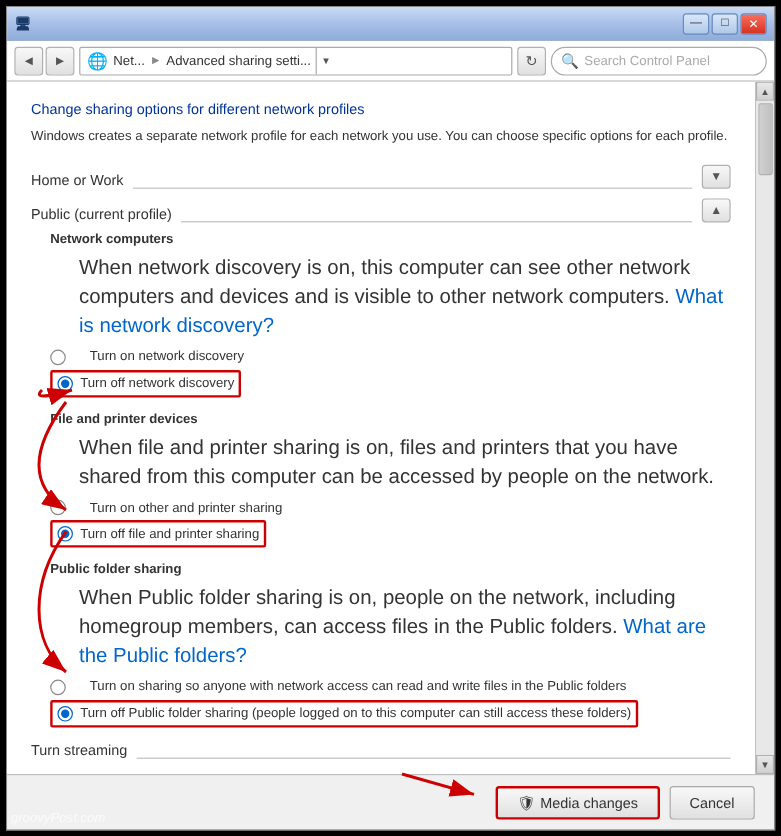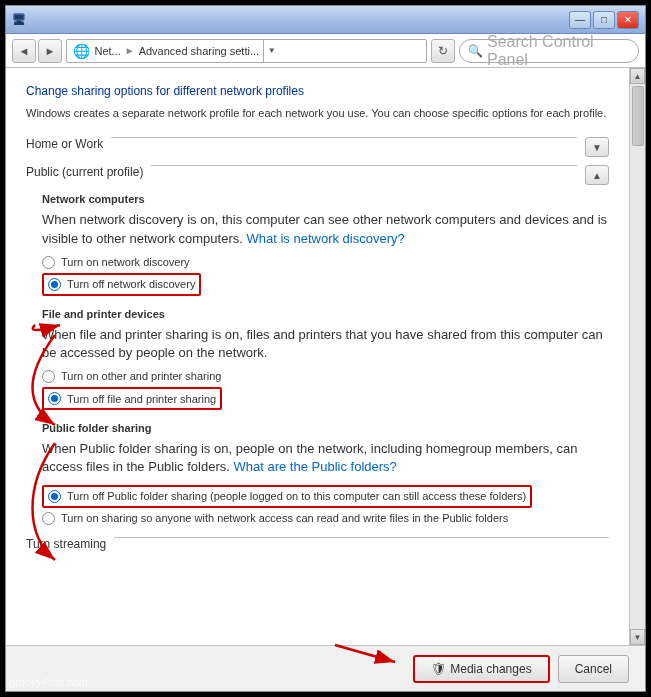--- a/index.html
+++ b/index.html
@@ -190,21 +190,21 @@
       margin-bottom: 8px;
     }
     .page-subtitle {
       font-size: 11px;
       color: #333;
       line-height: 1.4;
       margin-bottom: 16px;
     }
     .section-header {
       display: flex;
-      align-items: flex-start;
+      align-items: flex-end;
       margin-bottom: 8px;
     }
     .section-title {
       font-size: 12px;
       color: #333;
       margin-right: 8px;
       white-space: nowrap;
     }
     .section-line {
       flex: 1;
@@ -229,29 +229,31 @@
       margin-left: 16px;
       margin-bottom: 12px;
     }
     .subsection-title {
       font-size: 11px;
       color: #333;
       font-weight: bold;
       margin-bottom: 6px;
     }
     .subsection-desc {
-      font-size: 13px;
+      font-size: 17px;
       color: #333;
       line-height: 1.4;
       margin-bottom: 8px;
+      margin-left: 24px;
     }
     .link { color: #0066cc; text-decoration: none; cursor: pointer; }
     .radio-option {
       display: flex;
-      gap: 6px;
+      align-items: center;
+      gap: 20px;
       margin-bottom: 4px;
       font-size: 11px;
       color: #333;
     }
     .radio-input {
       width: 13px;
       height: 13px;
       border-radius: 50%;
       border: 1px solid #888;
       background: #fff;
@@ -353,21 +355,21 @@
       <div class="breadcrumb-bar">
         <span class="breadcrumb-icon">🌐</span>
         <span>Net...</span>
         <span class="breadcrumb-sep">►</span>
         <span>Advanced sharing setti...</span>
         <div class="breadcrumb-dropdown">▼</div>
       </div>
       <div class="refresh-btn">↻</div>
       <div class="search-bar">
         <span class="search-icon">🔍</span>
-        <span style="color:#aaa;font-size:16px;">Search Control Panel</span>
+        <span style="color:#aaa;font-size:11px;text-align:right;">Search Control Panel</span>
       </div>
     </div>
 
     <div class="content-area">
       <div class="main-content">
 
         <div class="page-title">Change sharing options for different network profiles</div>
         <div class="page-subtitle">Windows creates a separate network profile for each network you use. You can choose specific options for each profile.</div>
 
         <div class="section-header">
@@ -419,30 +421,30 @@
           </div>
         </div>
 
         <div class="subsection">
           <div class="subsection-title">Public folder sharing</div>
           <div class="subsection-desc">
             <span>When Public folder sharing is on, people on the network, including homegroup members, can access files in the Public folders.</span>
             <a class="link">What are the Public folders?</a>
           </div>
           <div class="radio-option">
+            <div class="radio-input"></div>
+            <span>Turn on sharing so anyone with network access can read and write files in the Public folders</span>
+          </div>
+          <div class="radio-option">
             <div class="highlighted-option">
               <div class="radio-input selected">
                 <div class="radio-dot"></div>
               </div>
               <span>Turn off Public folder sharing (people logged on to this computer can still access these folders)</span>
             </div>
-          </div>
-          <div class="radio-option">
-            <div class="radio-input"></div>
-            <span>Turn on sharing so anyone with network access can read and write files in the Public folders</span>
           </div>
         </div>
 
         <div class="section-header" style="margin-top:8px;">
           <span class="section-title">Turn streaming</span>
           <div class="section-line"></div>
         </div>
 
         <div style="height:30px;"></div>
 

